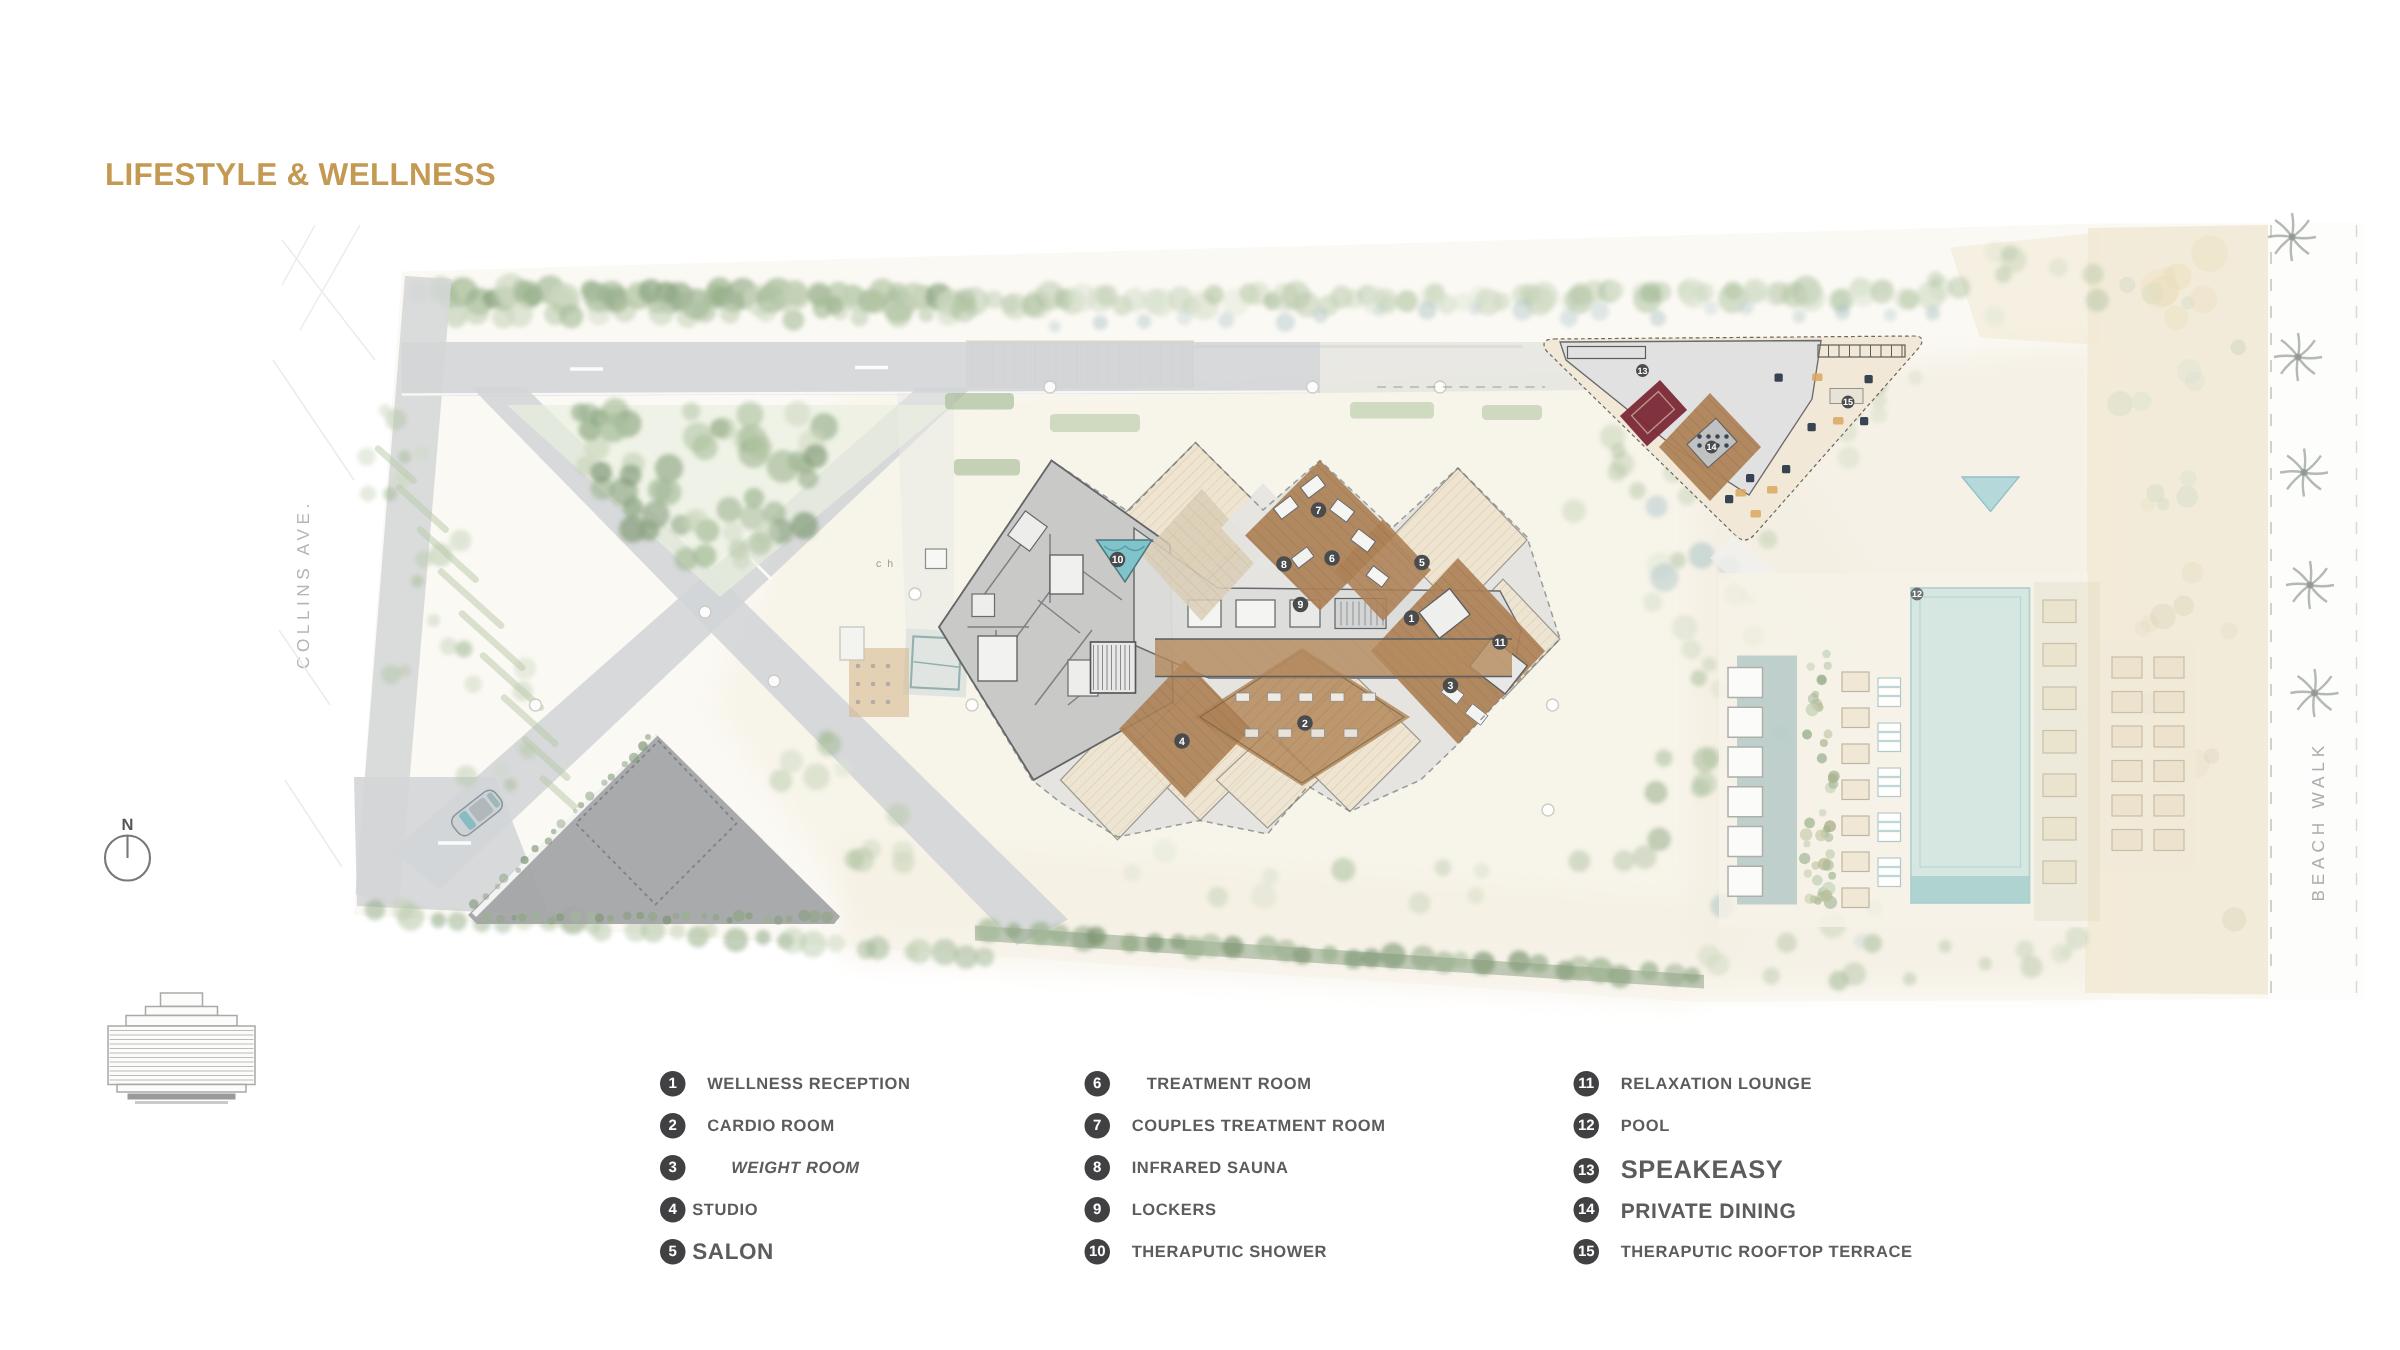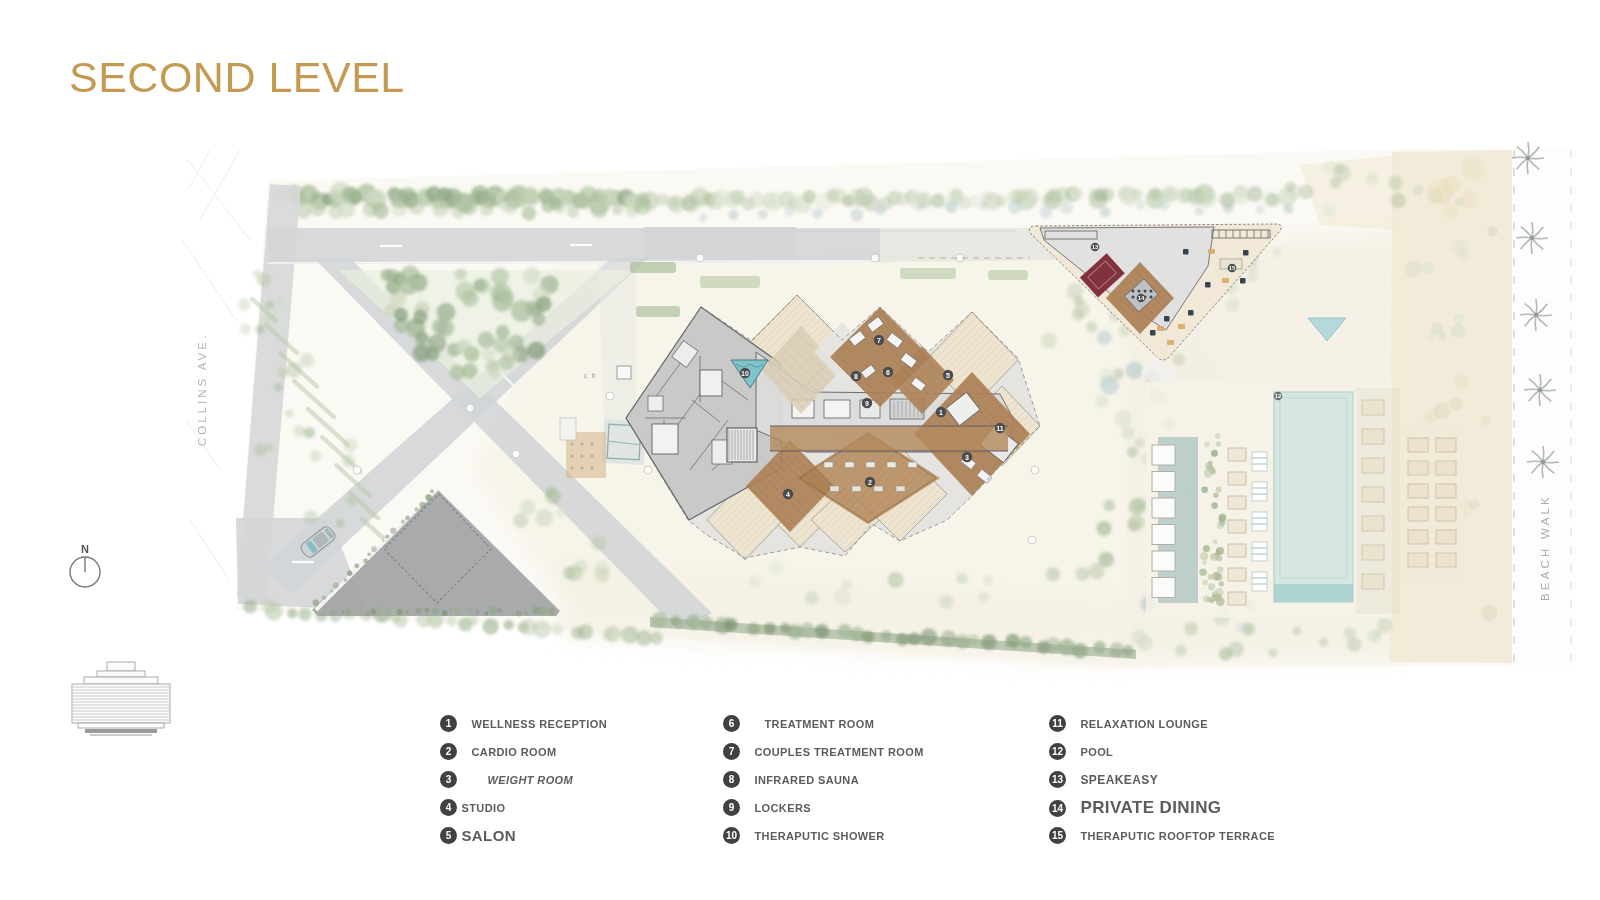--- a/index.html
+++ b/index.html
@@ -3,22 +3,22 @@
 <meta charset="utf-8">
 <style>
   html,body {margin:0;padding:0;background:#ffffff;width:1600px;height:900px;overflow:hidden;}
   * {font-family:"Liberation Sans", sans-serif;}
 </style>
 </head>
 <body>
 
 <div style="position:relative;width:1600px;height:900px;background:#ffffff;">
 
-<div style="position:absolute;left:69px;top:53px;font-size:43px;color:#c49a52;letter-spacing:0.5px;font-weight:400;">SECOND LEVEL</div>
-
+
+<div style="position:absolute;left:70px;top:105px;font-size:21px;color:#c49a52;letter-spacing:0.2px;font-weight:bold;">LIFESTYLE &amp; WELLNESS</div>
 
 <svg style="position:absolute;left:60px;top:540px;" width="52" height="52" viewBox="0 0 52 52">
   <text x="25" y="13" text-anchor="middle" font-size="11" font-weight="bold" fill="#55565a">N</text>
   <circle cx="25" cy="32" r="15" fill="none" stroke="#77787a" stroke-width="1.4"></circle>
   <line x1="25" y1="17" x2="25" y2="32" stroke="#77787a" stroke-width="1.4"></line>
 </svg>
 
 <svg style="position:absolute;left:70px;top:658px;" width="106" height="82" viewBox="0 0 106 82">
   <g stroke="#a9a9a9" fill="#fcfcfb" stroke-width="1">
     <rect x="37" y="4" width="28" height="9"></rect>
@@ -1241,26 +1241,26 @@
   <span style="display:inline-block;margin-left:10px;font-size:11px;font-weight:bold;color:#5b5c5e;letter-spacing:0.4px;vertical-align:middle;">RELAXATION LOUNGE</span>
 </div>
 
 <div style="position:absolute;left:1049px;top:742px;height:18px;">
   <span style="display:inline-block;width:17px;height:17px;border-radius:50%;background:#414042;color:#fff;font-size:10px;font-weight:bold;text-align:center;line-height:17px;vertical-align:middle;">12</span>
   <span style="display:inline-block;margin-left:10px;font-size:11px;font-weight:bold;color:#5b5c5e;letter-spacing:0.4px;vertical-align:middle;text-align:center;">POOL</span>
 </div>
 
 <div style="position:absolute;left:1049px;top:770px;height:18px;">
   <span style="display:inline-block;width:17px;height:17px;border-radius:50%;background:#414042;color:#fff;font-size:10px;font-weight:bold;text-align:center;line-height:17px;vertical-align:middle;">13</span>
-  <span style="display:inline-block;margin-left:10px;font-size:12px;font-weight:bold;color:#5b5c5e;letter-spacing:0.4px;vertical-align:middle;">SPEAKEASY</span>
+  <span style="display:inline-block;margin-left:10px;font-size:17px;font-weight:bold;color:#5b5c5e;letter-spacing:0.4px;vertical-align:middle;">SPEAKEASY</span>
 </div>
 
 <div style="position:absolute;left:1049px;top:798px;height:18px;">
   <span style="display:inline-block;width:17px;height:17px;border-radius:50%;background:#414042;color:#fff;font-size:10px;font-weight:bold;text-align:center;line-height:17px;vertical-align:middle;">14</span>
-  <span style="display:inline-block;margin-left:10px;font-size:17px;font-weight:bold;color:#5b5c5e;letter-spacing:0.4px;vertical-align:middle;">PRIVATE DINING</span>
+  <span style="display:inline-block;margin-left:10px;font-size:14px;font-weight:bold;color:#5b5c5e;letter-spacing:0.4px;vertical-align:middle;">PRIVATE DINING</span>
 </div>
 
 <div style="position:absolute;left:1049px;top:826px;height:18px;">
   <span style="display:inline-block;width:17px;height:17px;border-radius:50%;background:#414042;color:#fff;font-size:10px;font-weight:bold;text-align:center;line-height:17px;vertical-align:middle;">15</span>
   <span style="display:inline-block;margin-left:10px;font-size:11px;font-weight:bold;color:#5b5c5e;letter-spacing:0.4px;vertical-align:middle;">THERAPUTIC ROOFTOP TERRACE</span>
 </div>
 
 </div>
 
 </body></html>

